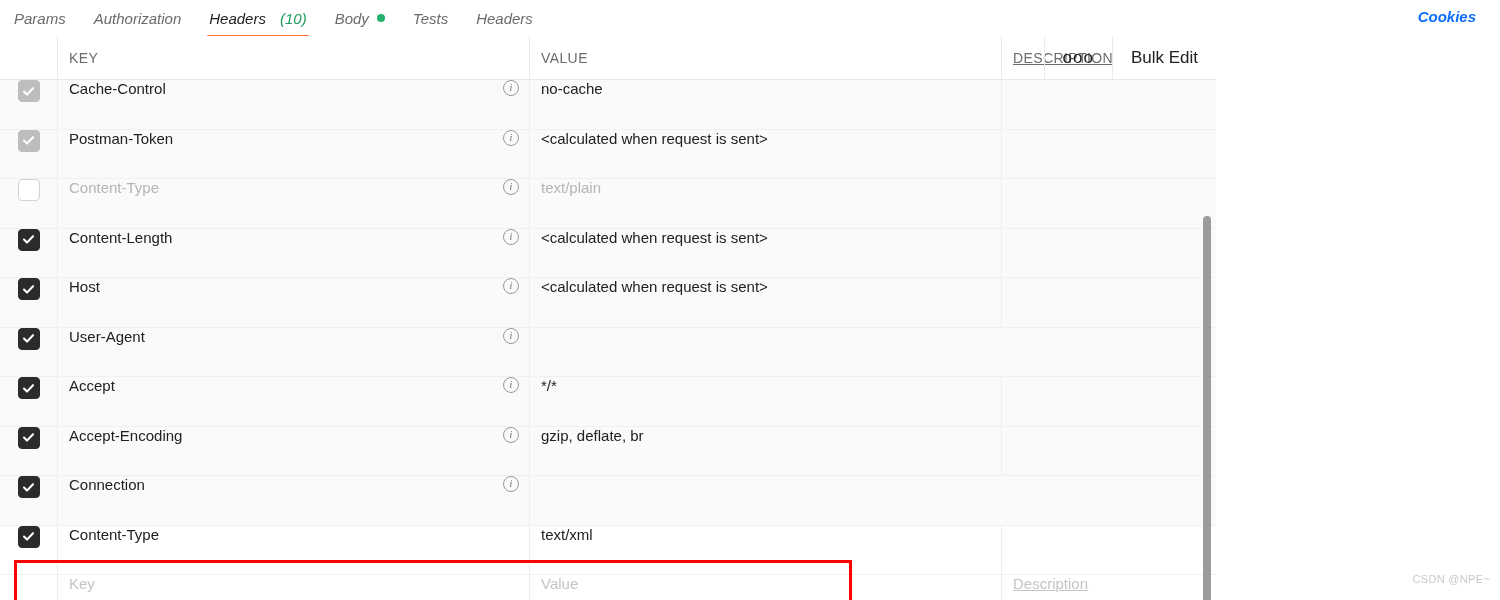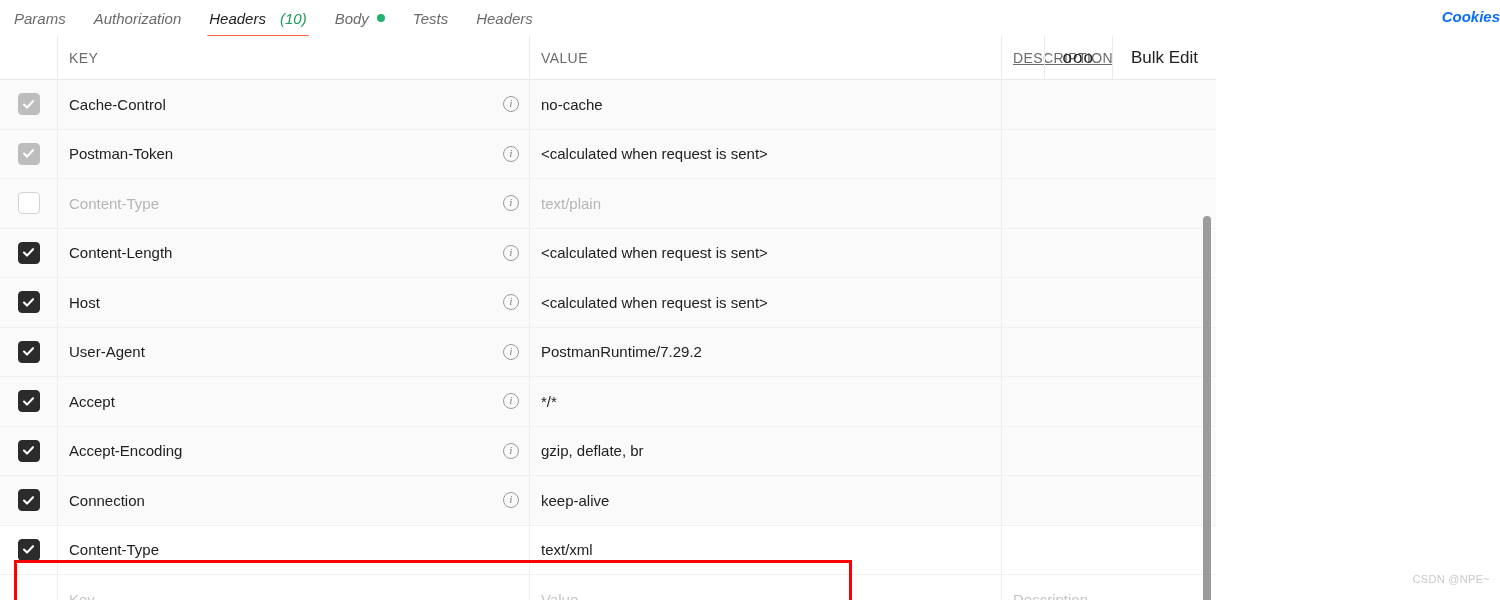--- a/index.html
+++ b/index.html
@@ -60,21 +60,21 @@
     display: inline-block;
     width: 8px; height: 8px;
     border-radius: 50%;
     background: #23b26d;
     margin-left: 8px;
     vertical-align: middle;
   }
 
   .cookies-link {
     position: absolute;
-    right: 0;
+    right: 24px;
     top: 8px;
     font-size: 15px;
     font-weight: bold;
     color: #0d6efd;
     cursor: pointer;
   }
 
   
   .table-wrap {
     position: relative;
@@ -148,21 +148,21 @@
     display: flex;
     height: 49.5px;
     border-bottom: 1px solid #f0f0f0;
     background: #fafafa;
   }
   .row.white { background: #ffffff; }
 
   .row .cell {
     height: 100%;
     display: flex;
-    align-items: center;
+    align-items: flex-start;
     border-left: 1px solid #eeeeee;
     font-size: 15px;
     color: #212121;
     padding-left: 11px;
     position: relative;
   }
   .row .cell.first { border-left: none; justify-content: center; padding-left: 0; }
   .row .cell.muted { color: #b5b5b5; }
 
   .info-icon {
@@ -386,23 +386,20 @@
             <div class="cb on">
               <svg width="13" height="13" viewBox="0 0 13 13" aria-hidden="true">
                 <path d="M2 6.6 L5 9.6 L11 3.2" fill="none" stroke="#ffffff" stroke-width="2.1" stroke-linecap="round" stroke-linejoin="round"></path>
               </svg>
             </div>
           </div>
           <div class="cell col-key">
             <span>User-Agent</span>
             <span class="info-icon">i</span>
           </div>
-          <div class="cell col-val">
-            <span>PostmanRuntime/7.29.2</span>
-          </div>
           <div class="cell col-desc">
             <span></span>
           </div>
         </div>
         <div class="row">
           <div class="cell col-check first">
             <div class="cb on">
               <svg width="13" height="13" viewBox="0 0 13 13" aria-hidden="true">
                 <path d="M2 6.6 L5 9.6 L11 3.2" fill="none" stroke="#ffffff" stroke-width="2.1" stroke-linecap="round" stroke-linejoin="round"></path>
               </svg>
@@ -442,23 +439,20 @@
           <div class="cell col-check first">
             <div class="cb on">
               <svg width="13" height="13" viewBox="0 0 13 13" aria-hidden="true">
                 <path d="M2 6.6 L5 9.6 L11 3.2" fill="none" stroke="#ffffff" stroke-width="2.1" stroke-linecap="round" stroke-linejoin="round"></path>
               </svg>
             </div>
           </div>
           <div class="cell col-key">
             <span>Connection</span>
             <span class="info-icon">i</span>
-          </div>
-          <div class="cell col-val">
-            <span>keep-alive</span>
           </div>
           <div class="cell col-desc">
             <span></span>
           </div>
         </div>
         <div class="row white">
           <div class="cell col-check first">
             <div class="cb on">
               <svg width="13" height="13" viewBox="0 0 13 13" aria-hidden="true">
                 <path d="M2 6.6 L5 9.6 L11 3.2" fill="none" stroke="#ffffff" stroke-width="2.1" stroke-linecap="round" stroke-linejoin="round"></path>

